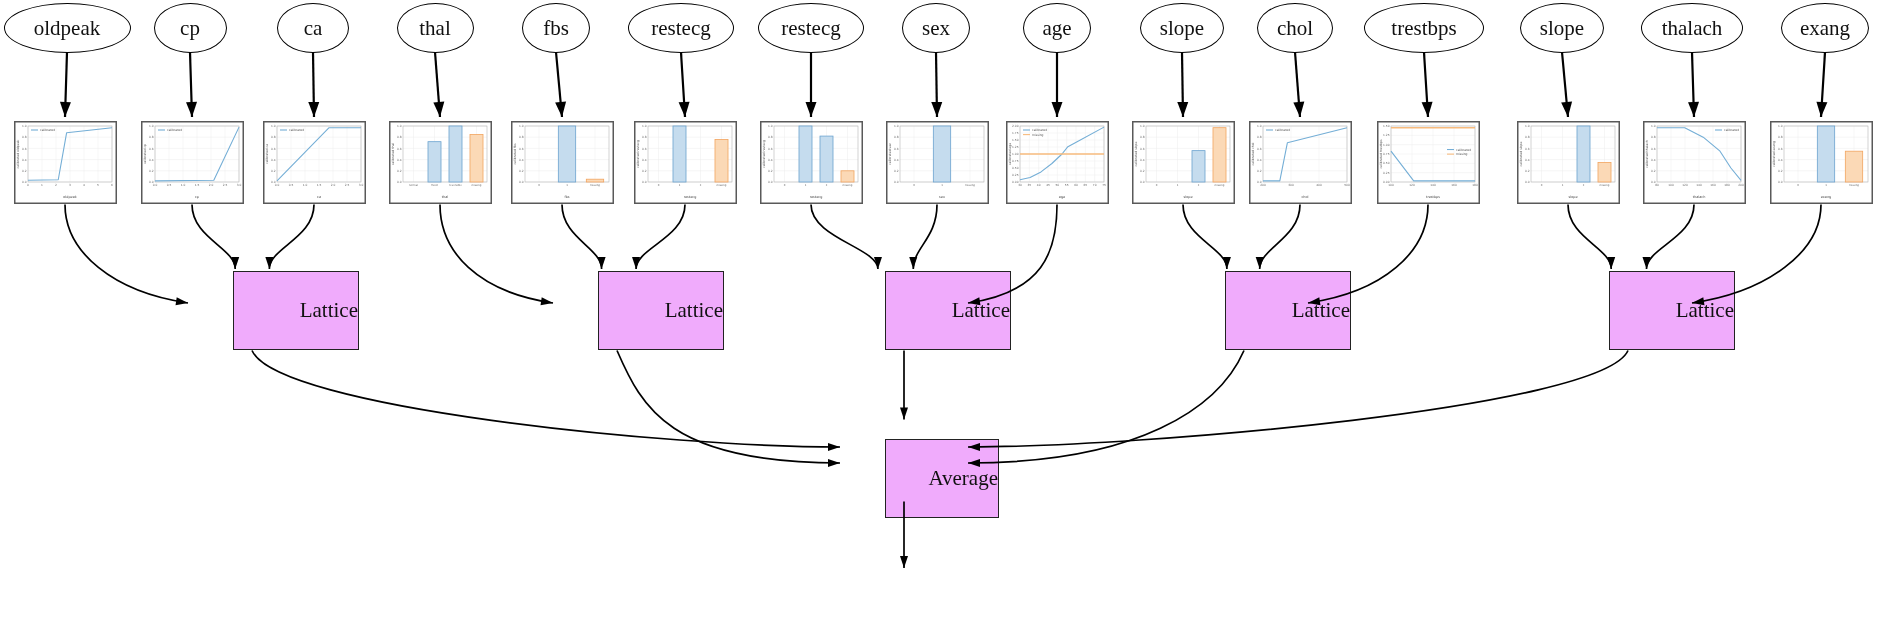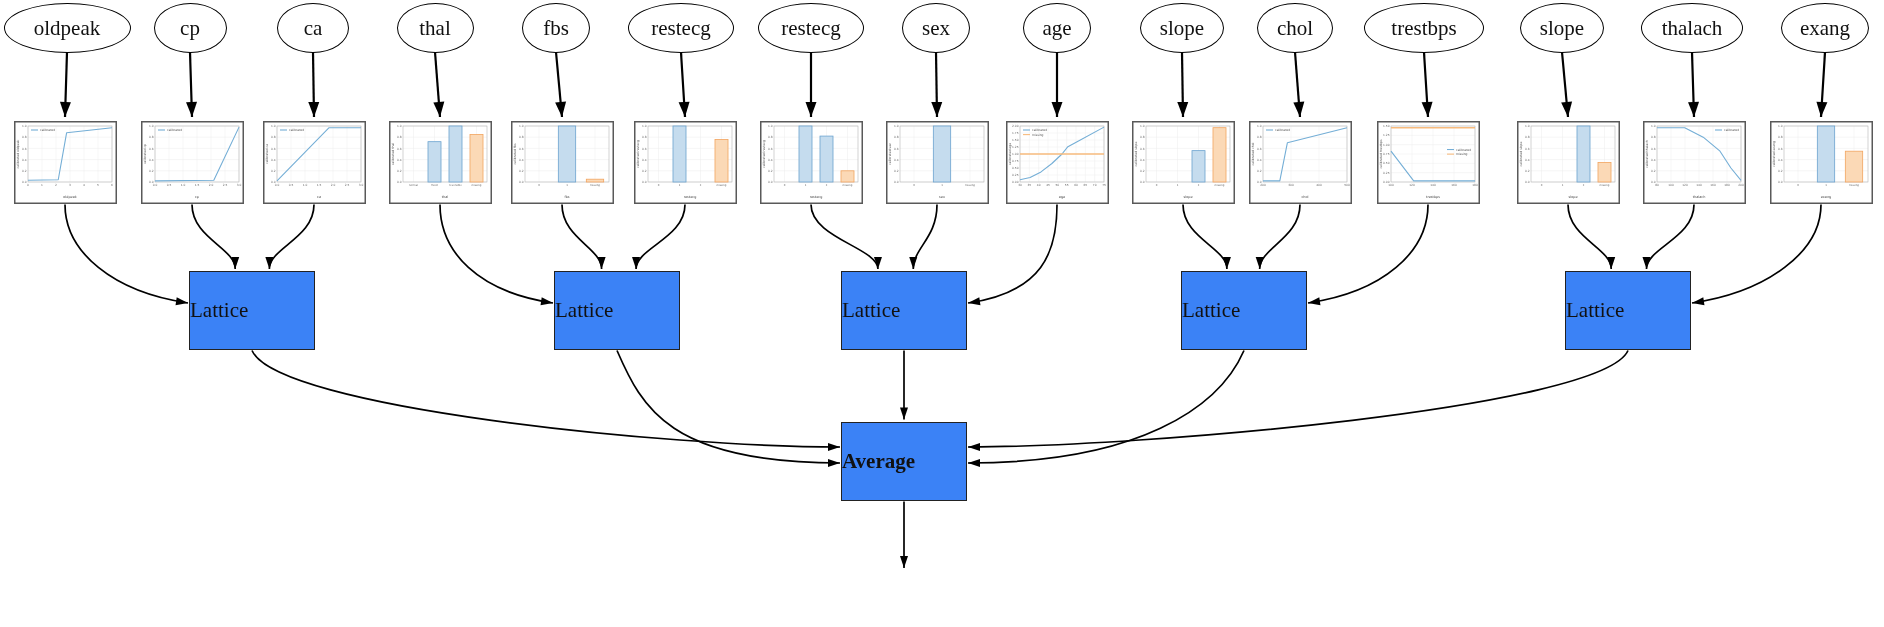--- a/index.html
+++ b/index.html
@@ -1,23 +1,23 @@
 <!DOCTYPE html>
 <html><head>
 <meta charset="utf-8">
 <style>
   html,body{margin:0;padding:0;background:#fff;}
   #canvas{position:relative;width:1884px;height:627px;background:#fff;
           font-family:"Liberation Serif",serif;overflow:hidden;}
   .node-ellipse{position:absolute;border:1.6px solid #000;border-radius:50%;
           background:#fff;box-sizing:border-box;display:flex;align-items:center;
           justify-content:center;font-size:21px;color:#111;}
-  .node-box{position:absolute;border:1.5px solid #222;background:#3b82f6;
-          box-sizing:border-box;display:flex;align-items:center;justify-content:flex-start;
-          font-size:21px;color:#111;}
+  .node-box{position:absolute;border:1.5px solid #222;background:#f0abfc;
+          box-sizing:border-box;display:flex;align-items:center;justify-content:flex-end;
+          font-size:21px;color:#111;margin-left:44px;}
   .chart-thumb{position:absolute;}
   #edges{position:absolute;left:0;top:0;pointer-events:none;}
   .mini-text{font-family:"DejaVu Sans",sans-serif;}
 </style>
 </head>
 <body>
 
 <div id="canvas">
     <div class="node-ellipse" style="left: 3.5px; top: 3px; width: 127px; height: 50px;">
       <span>oldpeak</span>
@@ -72,21 +72,21 @@
     </div>
     <div class="node-box" style="left: 841px; top: 271px; width: 126px; height: 79px;">
       <span>Lattice</span>
     </div>
     <div class="node-box" style="left: 1181px; top: 271px; width: 126px; height: 79px;">
       <span>Lattice</span>
     </div>
     <div class="node-box" style="left: 1565px; top: 271px; width: 126px; height: 79px;">
       <span>Lattice</span>
     </div>
-    <div class="node-box" style="left: 841px; top: 422px; width: 126px; height: 79px; font-weight: bold;">
+    <div class="node-box" style="left: 841px; top: 439px; width: 114px; height: 79px;">
       <span>Average</span>
     </div>
     <svg width="103" height="83" viewBox="0 0 103 83" class="chart-thumb" style="left: 13.5px; top: 121px; position: absolute;">
       <rect x="0.75" y="0.75" width="101.5" height="81.5" fill="#ffffff" stroke="#595959" stroke-width="1.5"></rect>
       <line x1="14" y1="61" x2="98" y2="61" stroke="#ededed" stroke-width="0.5"></line>
       <text x="12.5" y="62.1" text-anchor="end" font-size="2.9" fill="#666666" class="mini-text">0.0</text>
       <line x1="14" y1="49.8" x2="98" y2="49.8" stroke="#ededed" stroke-width="0.5"></line>
       <text x="12.5" y="50.9" text-anchor="end" font-size="2.9" fill="#666666" class="mini-text">0.2</text>
       <line x1="14" y1="38.599999999999994" x2="98" y2="38.599999999999994" stroke="#ededed" stroke-width="0.5"></line>
       <text x="12.5" y="39.699999999999996" text-anchor="end" font-size="2.9" fill="#666666" class="mini-text">0.4</text>

